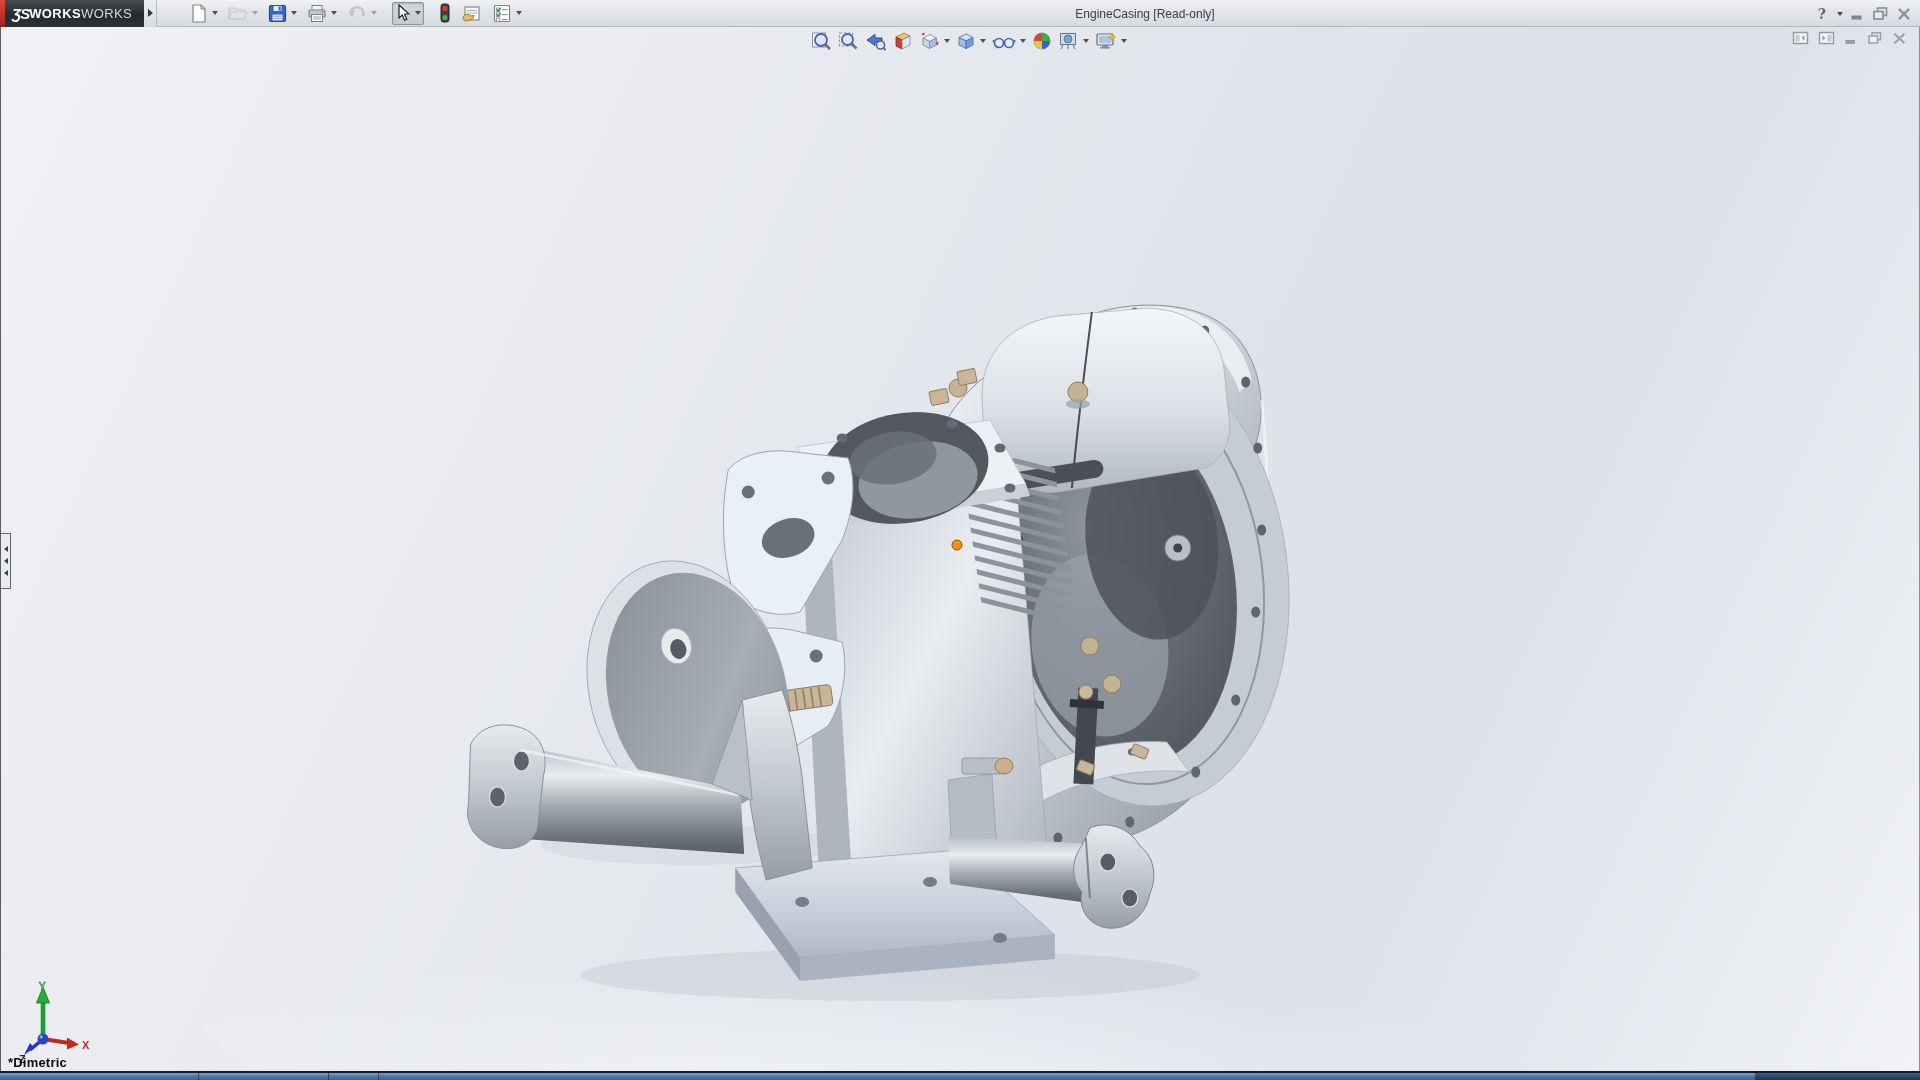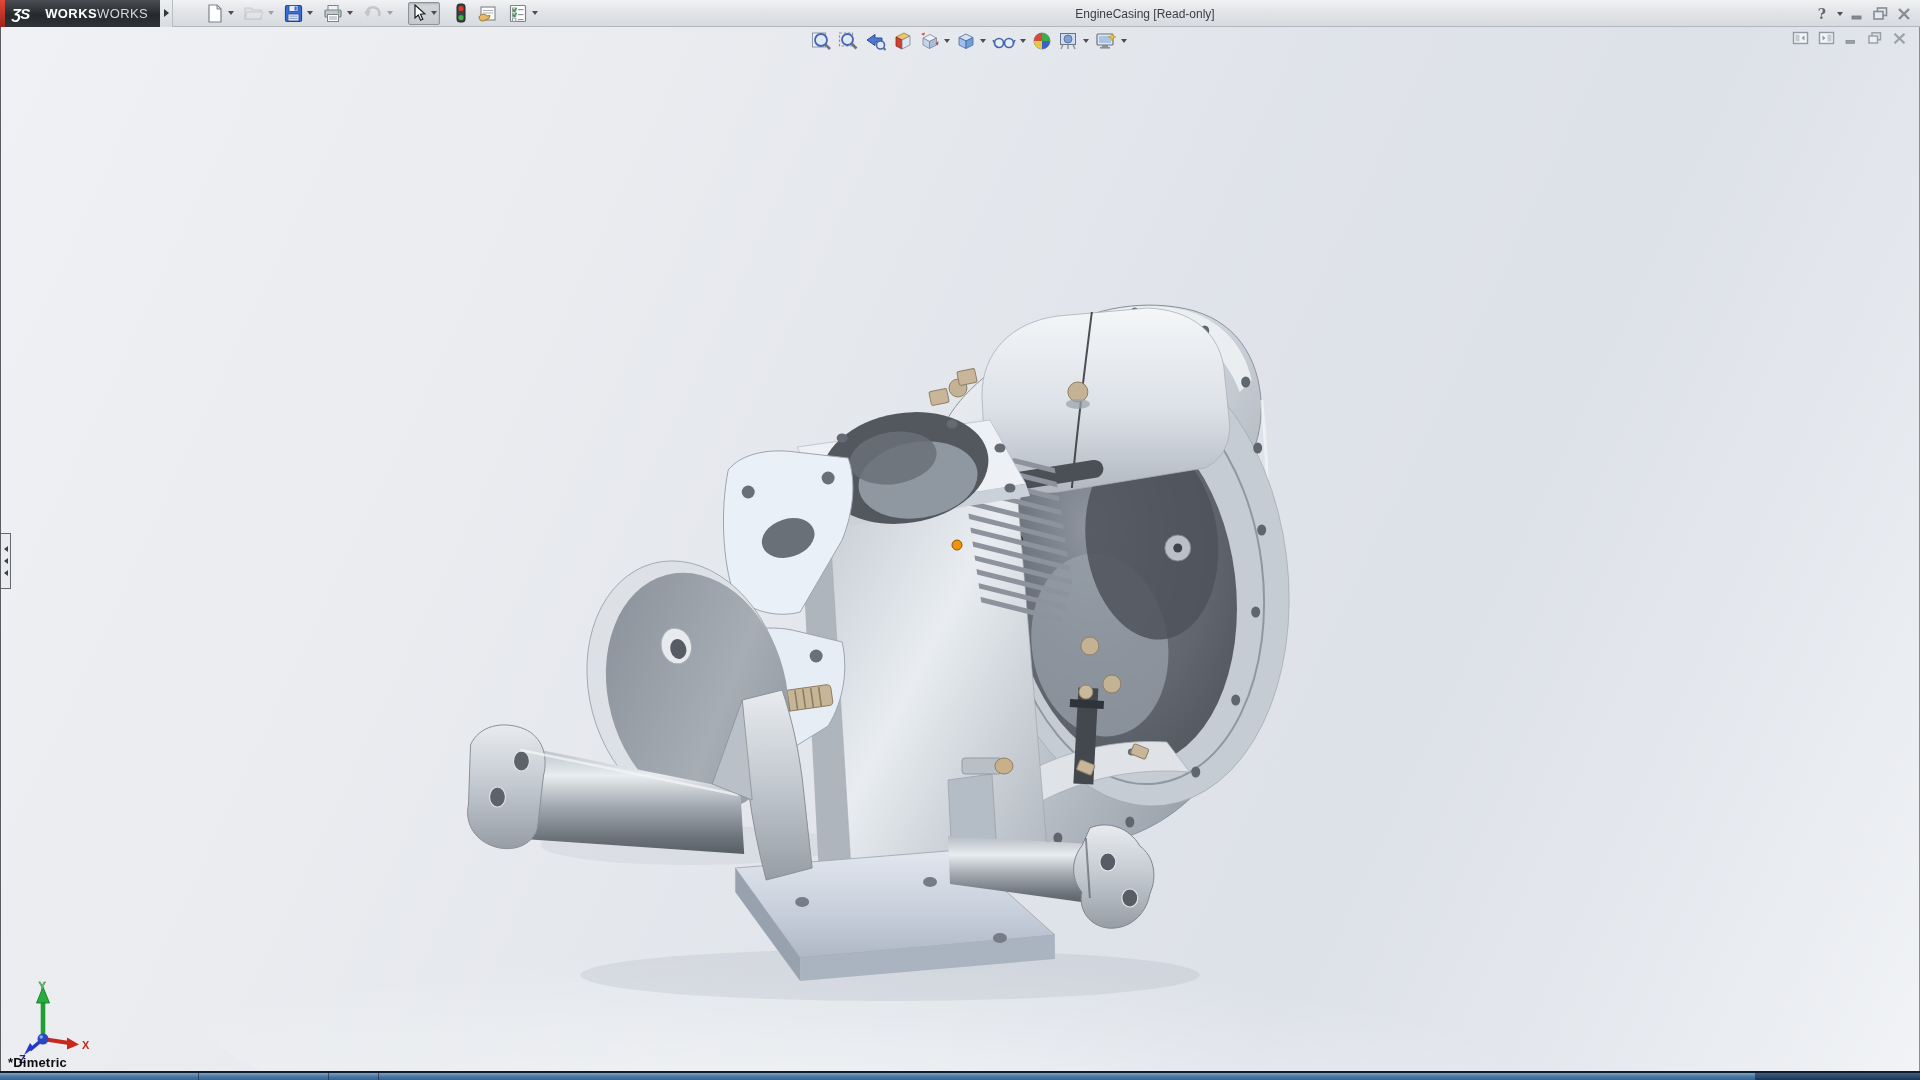--- a/index.html
+++ b/index.html
@@ -7,21 +7,21 @@
 
   
   .titlebar{
     position:absolute; top:0; left:0; width:1920px; height:27px;
     background:linear-gradient(#f1f2f4,#e2e4e8 45%,#d7dade);
     border-bottom:1px solid #b4b7bc;
     display:flex; align-items:center;
   }
   .app-sliver{ width:5px; height:27px; background:linear-gradient(#e4473a,#a02318); }
   .logo{
-    height:27px; display:flex; align-items:center; gap:16px;
+    height:27px; display:flex; align-items:center; gap:0;
     background:linear-gradient(#4a4e53,#26292c 55%,#303337);
     color:#fff; padding:0 12px 0 7px; font-size:13px;
   }
   .logo .glyph{ font-weight:bold; font-style:italic; font-size:15px; letter-spacing:-1px; }
   .logo .bold{ font-weight:bold; letter-spacing:.4px; }
   .logo .light{ font-weight:normal; color:#d6d9dd; letter-spacing:.4px; }
   .logo-expand{
     width:13px; height:27px; display:flex; align-items:center; justify-content:center;
     background:linear-gradient(#eceef0,#d9dce0); border-right:1px solid #b9bcc1;
   }

